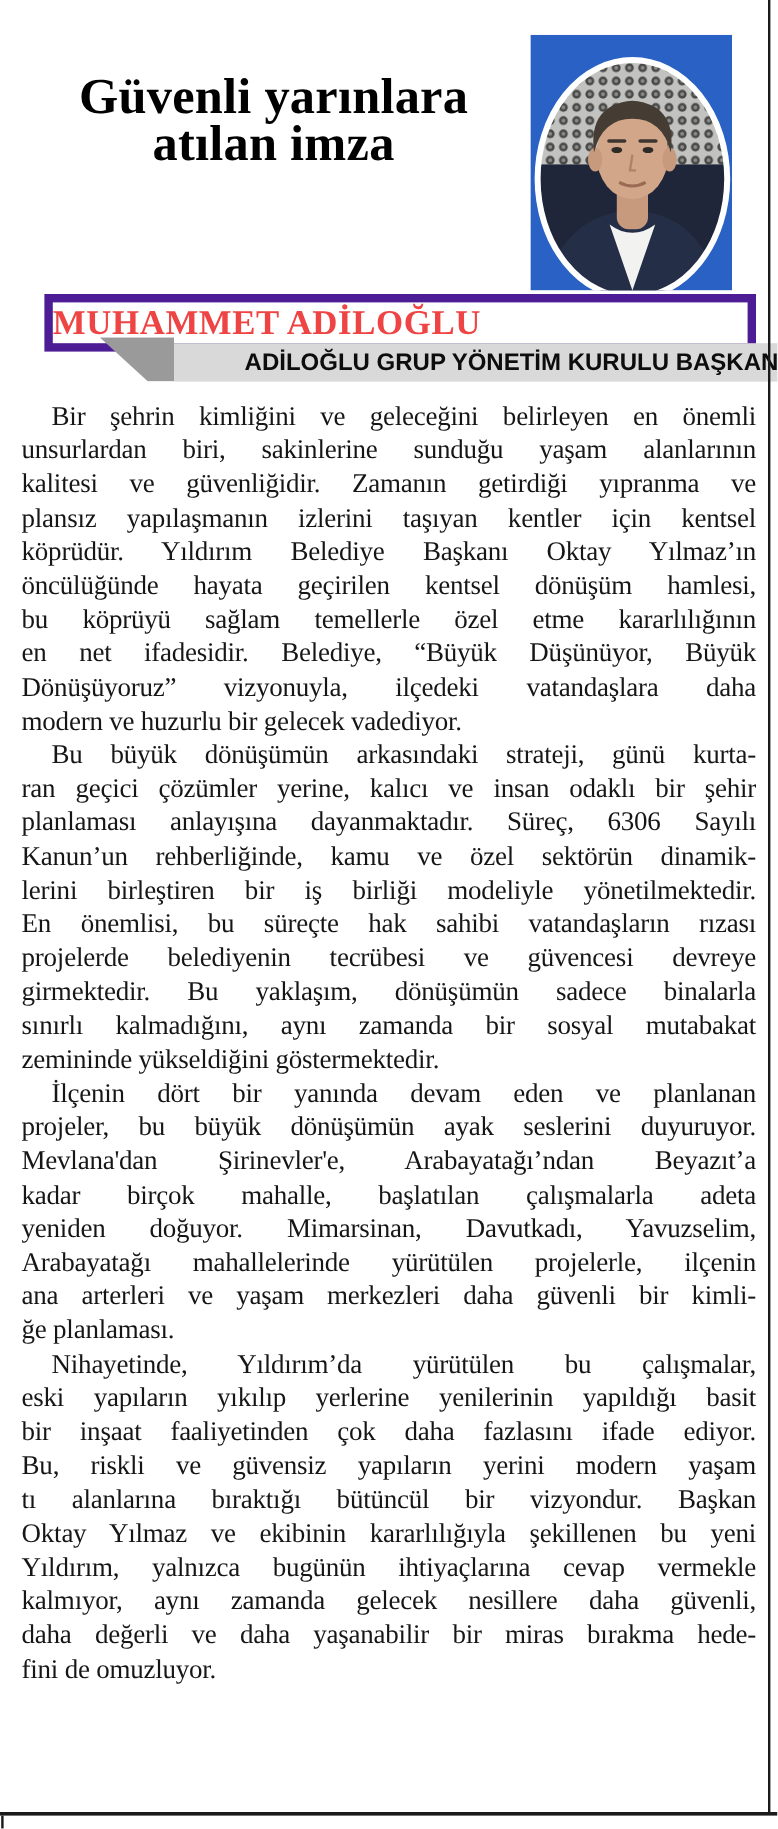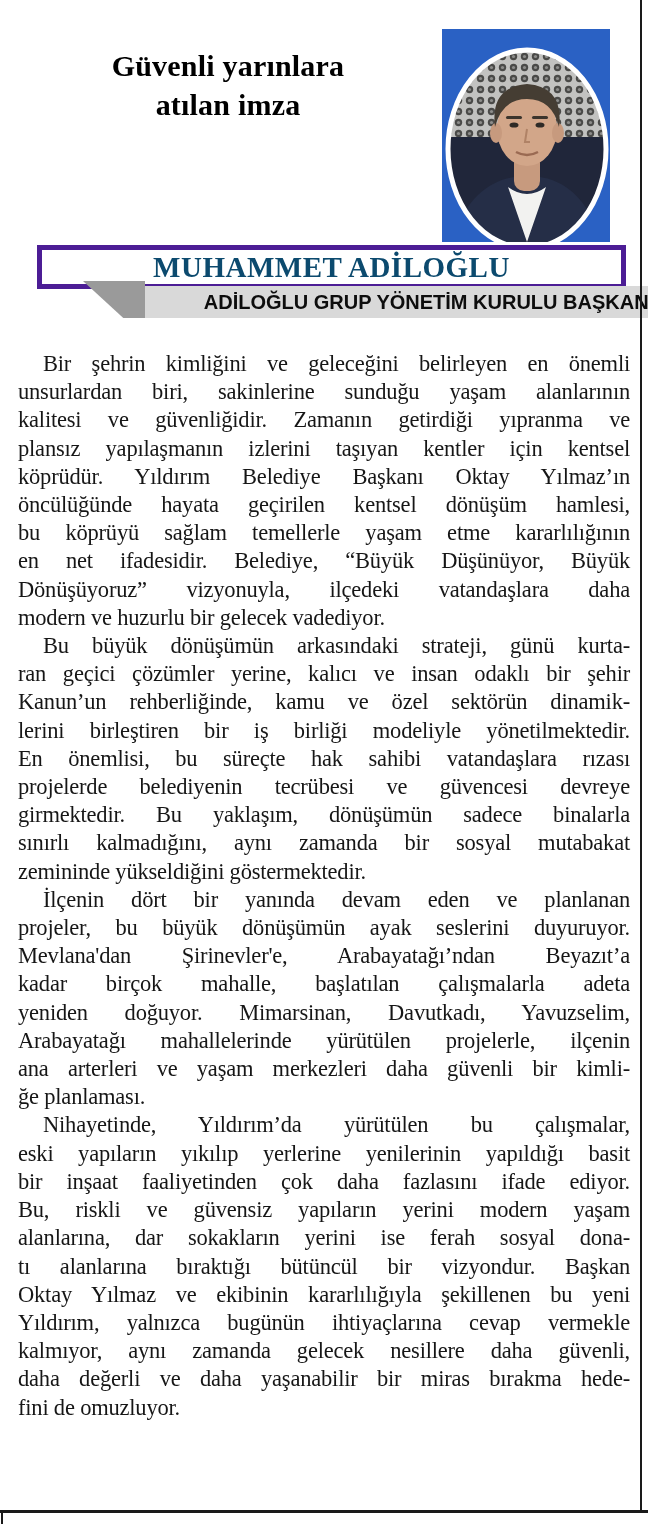--- a/index.html
+++ b/index.html
@@ -3,50 +3,50 @@
 <meta charset="utf-8">
 <style>
   html,body { margin:0; padding:0; background:#ffffff; }
   .page {
     position:relative; width:648px; height:1524px;
     background:#ffffff; overflow:hidden;
     font-family:"Liberation Serif", serif; color:#141414;
   }
   
   .title {
-    position:absolute; left:18px; top:46px; width:420px; margin:0;
-    text-align:center; font-weight:bold; font-size:30px; line-height:39px;
+    position:absolute; left:18px; top:62px; width:420px; margin:0;
+    text-align:center; font-weight:bold; font-size:42px; line-height:39px;
     color:#000000; letter-spacing:0.2px;
   }
   .title-line { display:block; }
   
   .photo { position:absolute; left:442px; top:29px; width:168px; height:213px; }
   .photo svg { display:block; }
   
   .byline-name {
     position:absolute; left:37px; top:245px; width:579px; height:34px;
-    background:#ffffff; border:5px solid #4c1d95;
-    text-align:center; font-weight:bold; font-size:29px; line-height:34px;
-    color:#0c4a6e; letter-spacing:0.5px;
+    background:#ffffff; border:7px solid #4c1d95;
+    font-weight:bold; font-size:29px; line-height:34px;
+    color:#ef4444; letter-spacing:0.5px;
   }
   .byline-fold {
     position:absolute; left:83px; top:281px; width:62px; height:37px;
     background:#9a9a9a;
     clip-path:polygon(0 0, 100% 0, 100% 100%, 65% 100%);
   }
   .byline-role {
     position:absolute; left:145px; top:286px; width:568px; height:32px;
     background:#d9d9d9;
     font-family:"Liberation Sans", sans-serif; font-weight:bold;
     font-size:20px; line-height:32px; text-align:center; color:#0d0d0d;
     letter-spacing:0px;
   }
   
   .body-text {
-    position:absolute; left:18px; top:350px; width:612px;
+    position:absolute; left:18px; top:333px; width:612px;
     font-size:22.5px; line-height:28.2px; color:#161616;
     letter-spacing:-0.2px;
   }
   .line { text-align:justify; text-align-last:justify; white-space:normal; }
   .line.first { text-indent:25px; }
   .line.last { text-align-last:left; }
   
   .rule-right  { position:absolute; left:640px; top:0; width:2px; height:1512px; background:#1a1a1a; }
   .rule-bottom { position:absolute; left:0; top:1510px; width:648px; height:3px; background:#1a1a1a; }
   .rule-bottom-left-tick { position:absolute; left:1px; top:1513px; width:2px; height:11px; background:#1a1a1a; }
@@ -100,46 +100,46 @@
   <div class="byline-fold"></div>
   <div class="byline-role">ADİLOĞLU GRUP YÖNETİM KURULU BAŞKANI</div>
 
   <div class="body-text" id="body-text">
       <div class="line first">Bir şehrin kimliğini ve geleceğini belirleyen en önemli</div>
       <div class="line">unsurlardan biri, sakinlerine sunduğu yaşam alanlarının</div>
       <div class="line">kalitesi ve güvenliğidir. Zamanın getirdiği yıpranma ve</div>
       <div class="line">plansız yapılaşmanın izlerini taşıyan kentler için kentsel</div>
       <div class="line">köprüdür. Yıldırım Belediye Başkanı Oktay Yılmaz’ın</div>
       <div class="line">öncülüğünde hayata geçirilen kentsel dönüşüm hamlesi,</div>
-      <div class="line">bu köprüyü sağlam temellerle yaşam etme kararlılığının</div>
+      <div class="line">bu köprüyü sağlam temellerle özel etme kararlılığının</div>
       <div class="line">en net ifadesidir. Belediye, “Büyük Düşünüyor, Büyük</div>
       <div class="line">Dönüşüyoruz” vizyonuyla, ilçedeki vatandaşlara daha</div>
       <div class="line last">modern ve huzurlu bir gelecek vadediyor.</div>
       <div class="line first">Bu büyük dönüşümün arkasındaki strateji, günü kurta-</div>
       <div class="line">ran geçici çözümler yerine, kalıcı ve insan odaklı bir şehir</div>
+      <div class="line">planlaması anlayışına dayanmaktadır. Süreç, 6306 Sayılı</div>
       <div class="line">Kanun’un rehberliğinde, kamu ve özel sektörün dinamik-</div>
       <div class="line">lerini birleştiren bir iş birliği modeliyle yönetilmektedir.</div>
-      <div class="line">En önemlisi, bu süreçte hak sahibi vatandaşlara rızası</div>
+      <div class="line">En önemlisi, bu süreçte hak sahibi vatandaşların rızası</div>
       <div class="line">projelerde belediyenin tecrübesi ve güvencesi devreye</div>
       <div class="line">girmektedir. Bu yaklaşım, dönüşümün sadece binalarla</div>
       <div class="line">sınırlı kalmadığını, aynı zamanda bir sosyal mutabakat</div>
       <div class="line last">zemininde yükseldiğini göstermektedir.</div>
       <div class="line first">İlçenin dört bir yanında devam eden ve planlanan</div>
       <div class="line">projeler, bu büyük dönüşümün ayak seslerini duyuruyor.</div>
       <div class="line">Mevlana'dan Şirinevler'e, Arabayatağı’ndan Beyazıt’a</div>
       <div class="line">kadar birçok mahalle, başlatılan çalışmalarla adeta</div>
       <div class="line">yeniden doğuyor. Mimarsinan, Davutkadı, Yavuzselim,</div>
       <div class="line">Arabayatağı mahallelerinde yürütülen projelerle, ilçenin</div>
       <div class="line">ana arterleri ve yaşam merkezleri daha güvenli bir kimli-</div>
       <div class="line last">ğe planlaması.</div>
       <div class="line first">Nihayetinde, Yıldırım’da yürütülen bu çalışmalar,</div>
       <div class="line">eski yapıların yıkılıp yerlerine yenilerinin yapıldığı basit</div>
       <div class="line">bir inşaat faaliyetinden çok daha fazlasını ifade ediyor.</div>
       <div class="line">Bu, riskli ve güvensiz yapıların yerini modern yaşam</div>
-      <div class="line">alanlarına, dar sokakların yerini ise ferah sosyal dona-</div>
       <div class="line">tı alanlarına bıraktığı bütüncül bir vizyondur. Başkan</div>
       <div class="line">Oktay Yılmaz ve ekibinin kararlılığıyla şekillenen bu yeni</div>
       <div class="line">Yıldırım, yalnızca bugünün ihtiyaçlarına cevap vermekle</div>
       <div class="line">kalmıyor, aynı zamanda gelecek nesillere daha güvenli,</div>
       <div class="line">daha değerli ve daha yaşanabilir bir miras bırakma hede-</div>
       <div class="line last">fini de omuzluyor.</div>
     </div>
 
   <div class="rule-right"></div>
   <div class="rule-bottom"></div>

